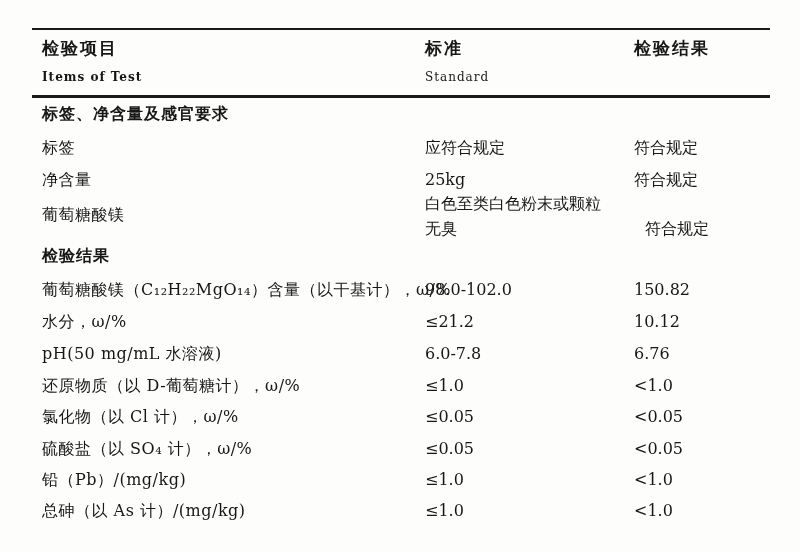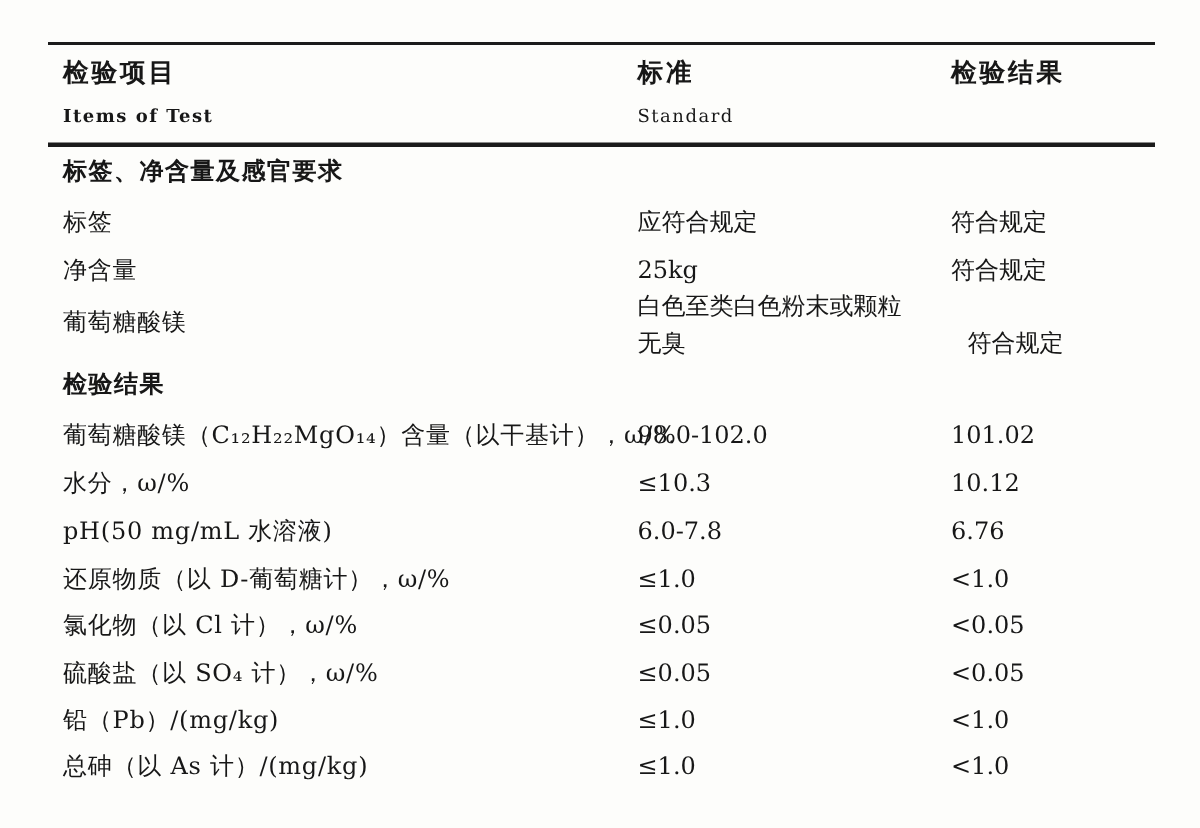--- a/index.html
+++ b/index.html
@@ -85,26 +85,26 @@
     <span class="result">符合规定</span>
   </div>
 
   <div class="row" style="top:246px">
     <span class="cell sec-title">检验结果</span>
   </div>
 
   <div class="row" style="top:280px">
     <span class="cell item">葡萄糖酸镁（C₁₂H₂₂MgO₁₄）含量（以干基计），ω/%</span>
     <span class="cell c2">98.0-102.0</span>
-    <span class="cell c3">101.02</span>
+    <span class="cell c3">150.82</span>
   </div>
 
   <div class="row" style="top:312px">
     <span class="cell item">水分，ω/%</span>
-    <span class="cell c2">≤10.3</span>
+    <span class="cell c2">≤21.2</span>
     <span class="cell c3">10.12</span>
   </div>
 
   <div class="row" style="top:344px">
     <span class="cell item">pH(50 mg/mL 水溶液)</span>
     <span class="cell c2">6.0-7.8</span>
     <span class="cell c3">6.76</span>
   </div>
 
   <div class="row" style="top:376px">

